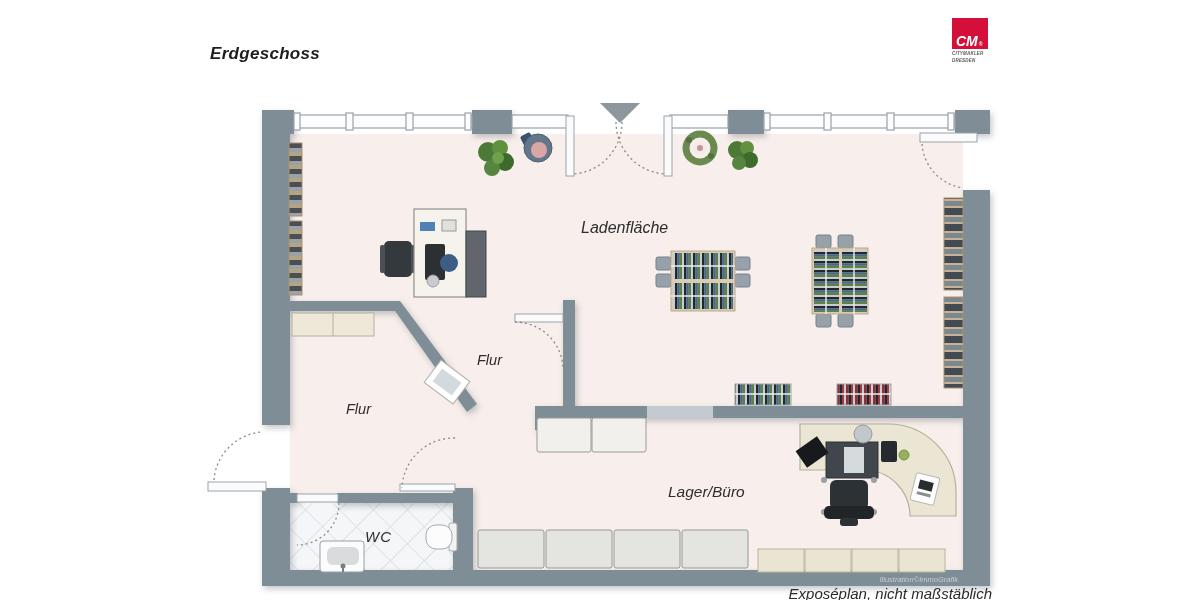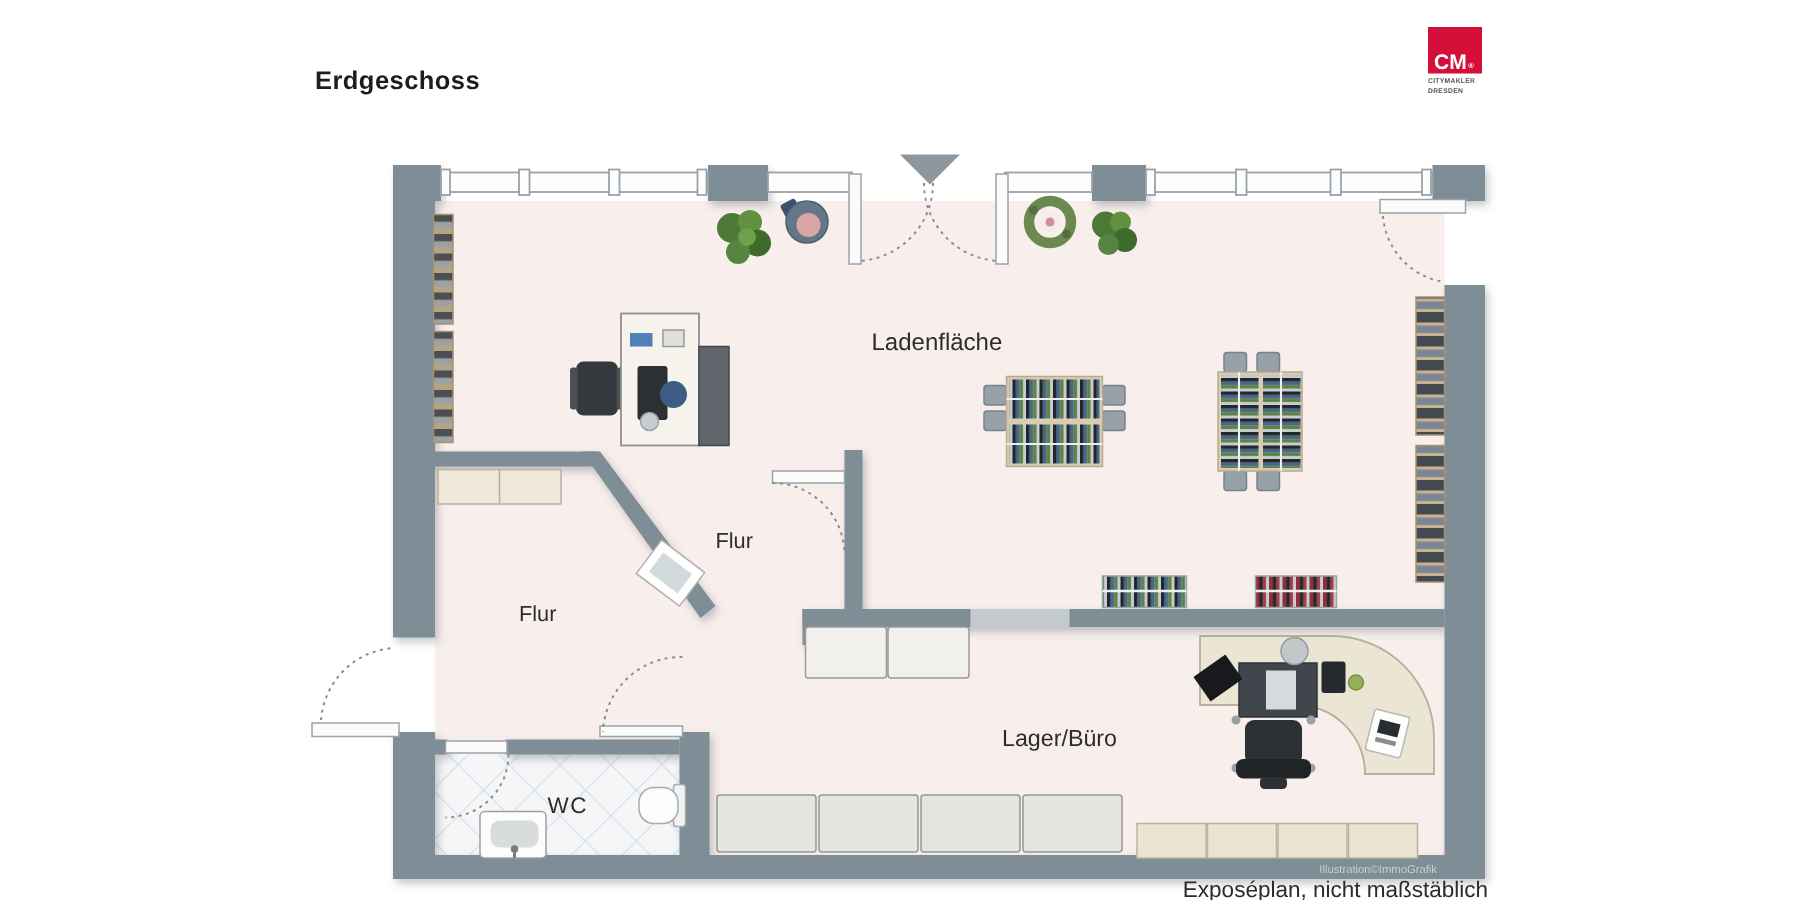--- a/index.html
+++ b/index.html
@@ -1,17 +1,17 @@
 <!DOCTYPE html>
 <html><head>
 <meta charset="utf-8">
 <style>
   html,body{margin:0;padding:0;background:#ffffff;}
   .canvas{position:relative;width:1200px;height:600px;background:#ffffff;overflow:hidden;
-          font-family:"Liberation Sans",sans-serif;}
+          font-family:"Liberation Sans",sans-serif;font-style:italic;}
   .plan-title{position:absolute;left:210px;top:44px;font-size:17px;font-weight:bold;
               color:#1d1d1d;letter-spacing:.3px;}
   .logo{position:absolute;left:952px;top:18px;width:40px;}
   .logo-box{width:36px;height:31px;background:#d30f3a;color:#ffffff;display:flex;
             align-items:flex-end;padding:2px 0 2px 4px;box-sizing:border-box;
             font-weight:bold;font-size:14px;line-height:12px;}
   .logo-box sup{font-size:5px;line-height:5px;margin-left:1px;}
   .logo-sub{margin-top:2px;font-size:4.5px;line-height:5px;color:#555;font-weight:bold;
             letter-spacing:.2px;}
   .footnote{position:absolute;right:208px;top:585px;font-size:15px;color:#2b2b2b;}

